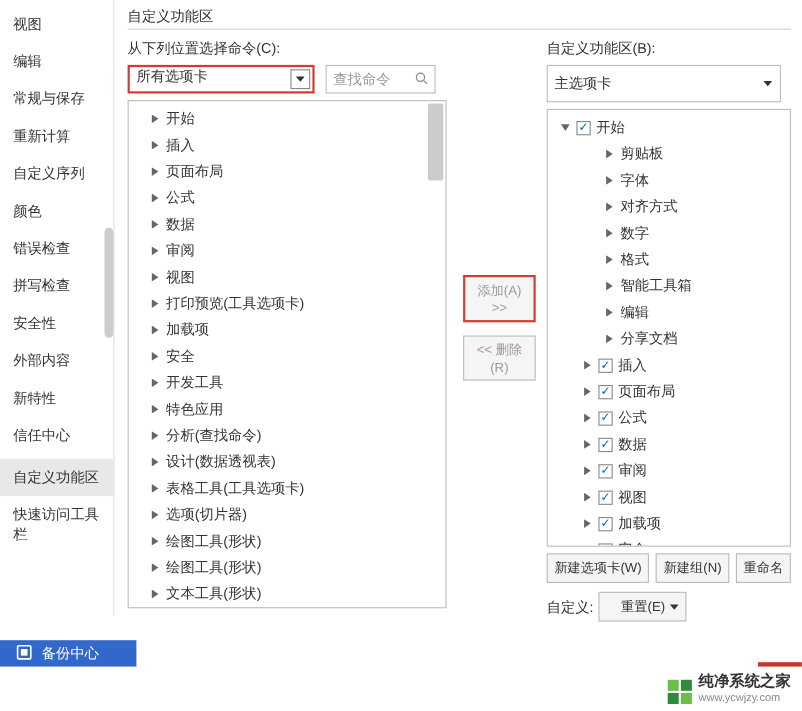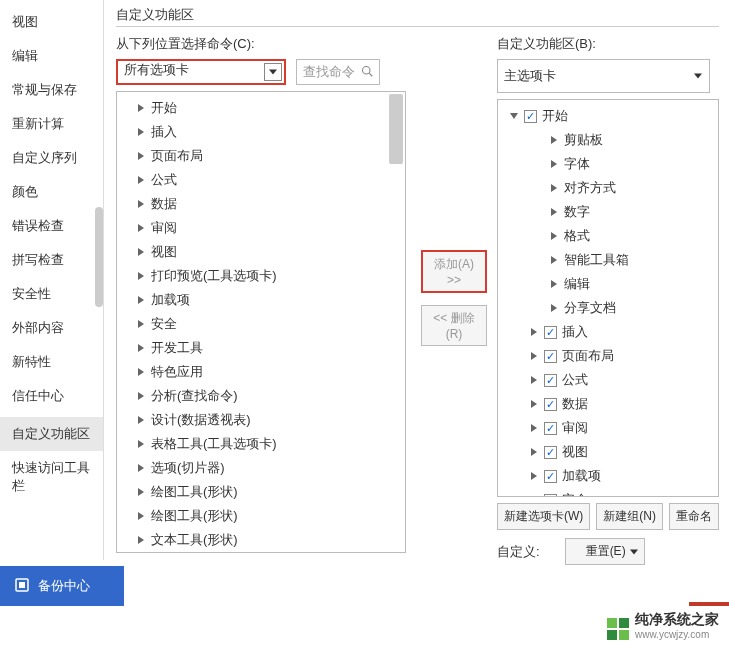--- a/index.html
+++ b/index.html
@@ -16,42 +16,42 @@
     .top-row { display: flex; gap: 16px; }
     .left-col { width: 290px; }
     .right-col { flex: 1; margin-left: 75px; }
     .label { margin-bottom: 6px; }
     .controls-row { display: flex; gap: 10px; margin-bottom: 6px; }
     .dropdown { border: 2px solid #d63b2f; width: 170px; height: 26px; display: flex; padding: 0 6px; position: relative; background: #fff; }
     .dropdown-arrow { position: absolute; right: 2px; top: 2px; bottom: 2px; width: 18px; border: 1px solid #888; display: flex; align-items: center; justify-content: center; }
     .dropdown-arrow svg { width: 8px; height: 6px; }
     .dropdown2 { border: 1px solid #bbb; width: 213px; height: 26px; display: flex; align-items: center; padding: 16px 6px; position: relative; background: #fff; }
     .dropdown2 .dropdown-arrow { border: none; }
-    .search { border: 1px solid #bbb; width: 84px; height: 26px; display: flex; align-items: center; padding: 0 6px; position: relative; color: #999; }
+    .search { border: 1px solid #bbb; width: 100px; height: 26px; display: flex; align-items: center; padding: 0 6px; position: relative; color: #999; }
     .search-icon { position: absolute; right: 6px; }
     .search-icon svg { width: 12px; height: 12px; stroke: #888; }
     .tree-panel { border: 1px solid #bbb; height: 462px; padding: 4px 0; overflow: hidden; position: relative; }
     .tree-panel::after { content: ""; position: absolute; right: 2px; top: 2px; width: 14px; height: 70px; background: #ccc; border-radius: 2px; }
     .tree-panel2 { border: 1px solid #bbb; height: 398px; padding: 4px 0; overflow: hidden; position: relative; margin-bottom: 6px; }
     .tree-item { display: flex; align-items: center; padding: 2px 6px 2px 18px; line-height: 20px; cursor: pointer; }
     .tree-item2 { display: flex; align-items: center; padding: 2px 6px 2px 18px; line-height: 20px; cursor: pointer; }
     .tree-item2.depth1 { padding-left: 10px; }
     .tree-item2.depth2 { padding-left: 30px; }
     .tree-item2.depth3 { padding-left: 50px; }
     .expander { width: 12px; height: 12px; margin-right: 4px; display: inline-flex; align-items: center; justify-content: center; color: #666; }
     .expander svg { width: 8px; height: 8px; fill: #666; }
     .checkbox { width: 13px; height: 13px; border: 1px solid #888; margin-right: 5px; display: inline-flex; align-items: center; justify-content: center; background: #fff; }
     .checkbox.checked::before { content: "✓"; color: #0066cc; font-size: 11px; line-height: 1; }
     .middle-buttons { position: absolute; left: 312px; top: 250px; width: 76px; display: flex; flex-direction: column; gap: 12px; align-items: center; }
     .btn { border: 1px solid #bbb; background: #f5f5f5; padding: 4px 8px; font-size: 12px; color: #999; text-align: center; width: 66px; cursor: pointer; }
     .btn.highlight { border: 2px solid #d63b2f; }
     .bottom-buttons { display: flex; gap: 6px; margin-bottom: 8px; }
     .btn2 { border: 1px solid #bbb; background: #f5f5f5; padding: 4px 6px; font-size: 12px; cursor: pointer; white-space: nowrap; }
-    .custom-row { display: flex; align-items: center; gap: 25px; }
-    .backup-bar { position: absolute; left: 0; bottom: 40px; width: 124px; height: 40px; background: #3168c9; color: #fff; display: flex; align-items: center; padding-left: 14px; gap: 8px; }
+    .custom-row { display: flex; align-items: center; gap: 4px; }
+    .backup-bar { position: absolute; left: 0; bottom: 40px; width: 124px; height: 24px; background: #3168c9; color: #fff; display: flex; align-items: center; padding-left: 14px; gap: 8px; }
     .backup-icon svg { width: 16px; height: 16px; fill: #fff; }
     .watermark { position: absolute; right: 10px; bottom: 6px; display: flex; align-items: flex-end; gap: 6px; font-size: 14px; font-weight: bold; }
     .watermark-sub { font-size: 10px; color: #888; font-weight: normal; }
     .wm-logo { display: grid; grid-template-columns: 10px 10px; grid-template-rows: 10px 10px; gap: 2px; }
     .wm-logo span:nth-child(1){background:#6abf4b;} .wm-logo span:nth-child(2){background:#2e8b3d;} .wm-logo span:nth-child(3){background:#2e8b3d;} .wm-logo span:nth-child(4){background:#6abf4b;}
     .red-line { position: absolute; right: 0; bottom: 40px; width: 40px; height: 4px; background: #c0392b; }
   </style>
 </head>
 <body>
 

